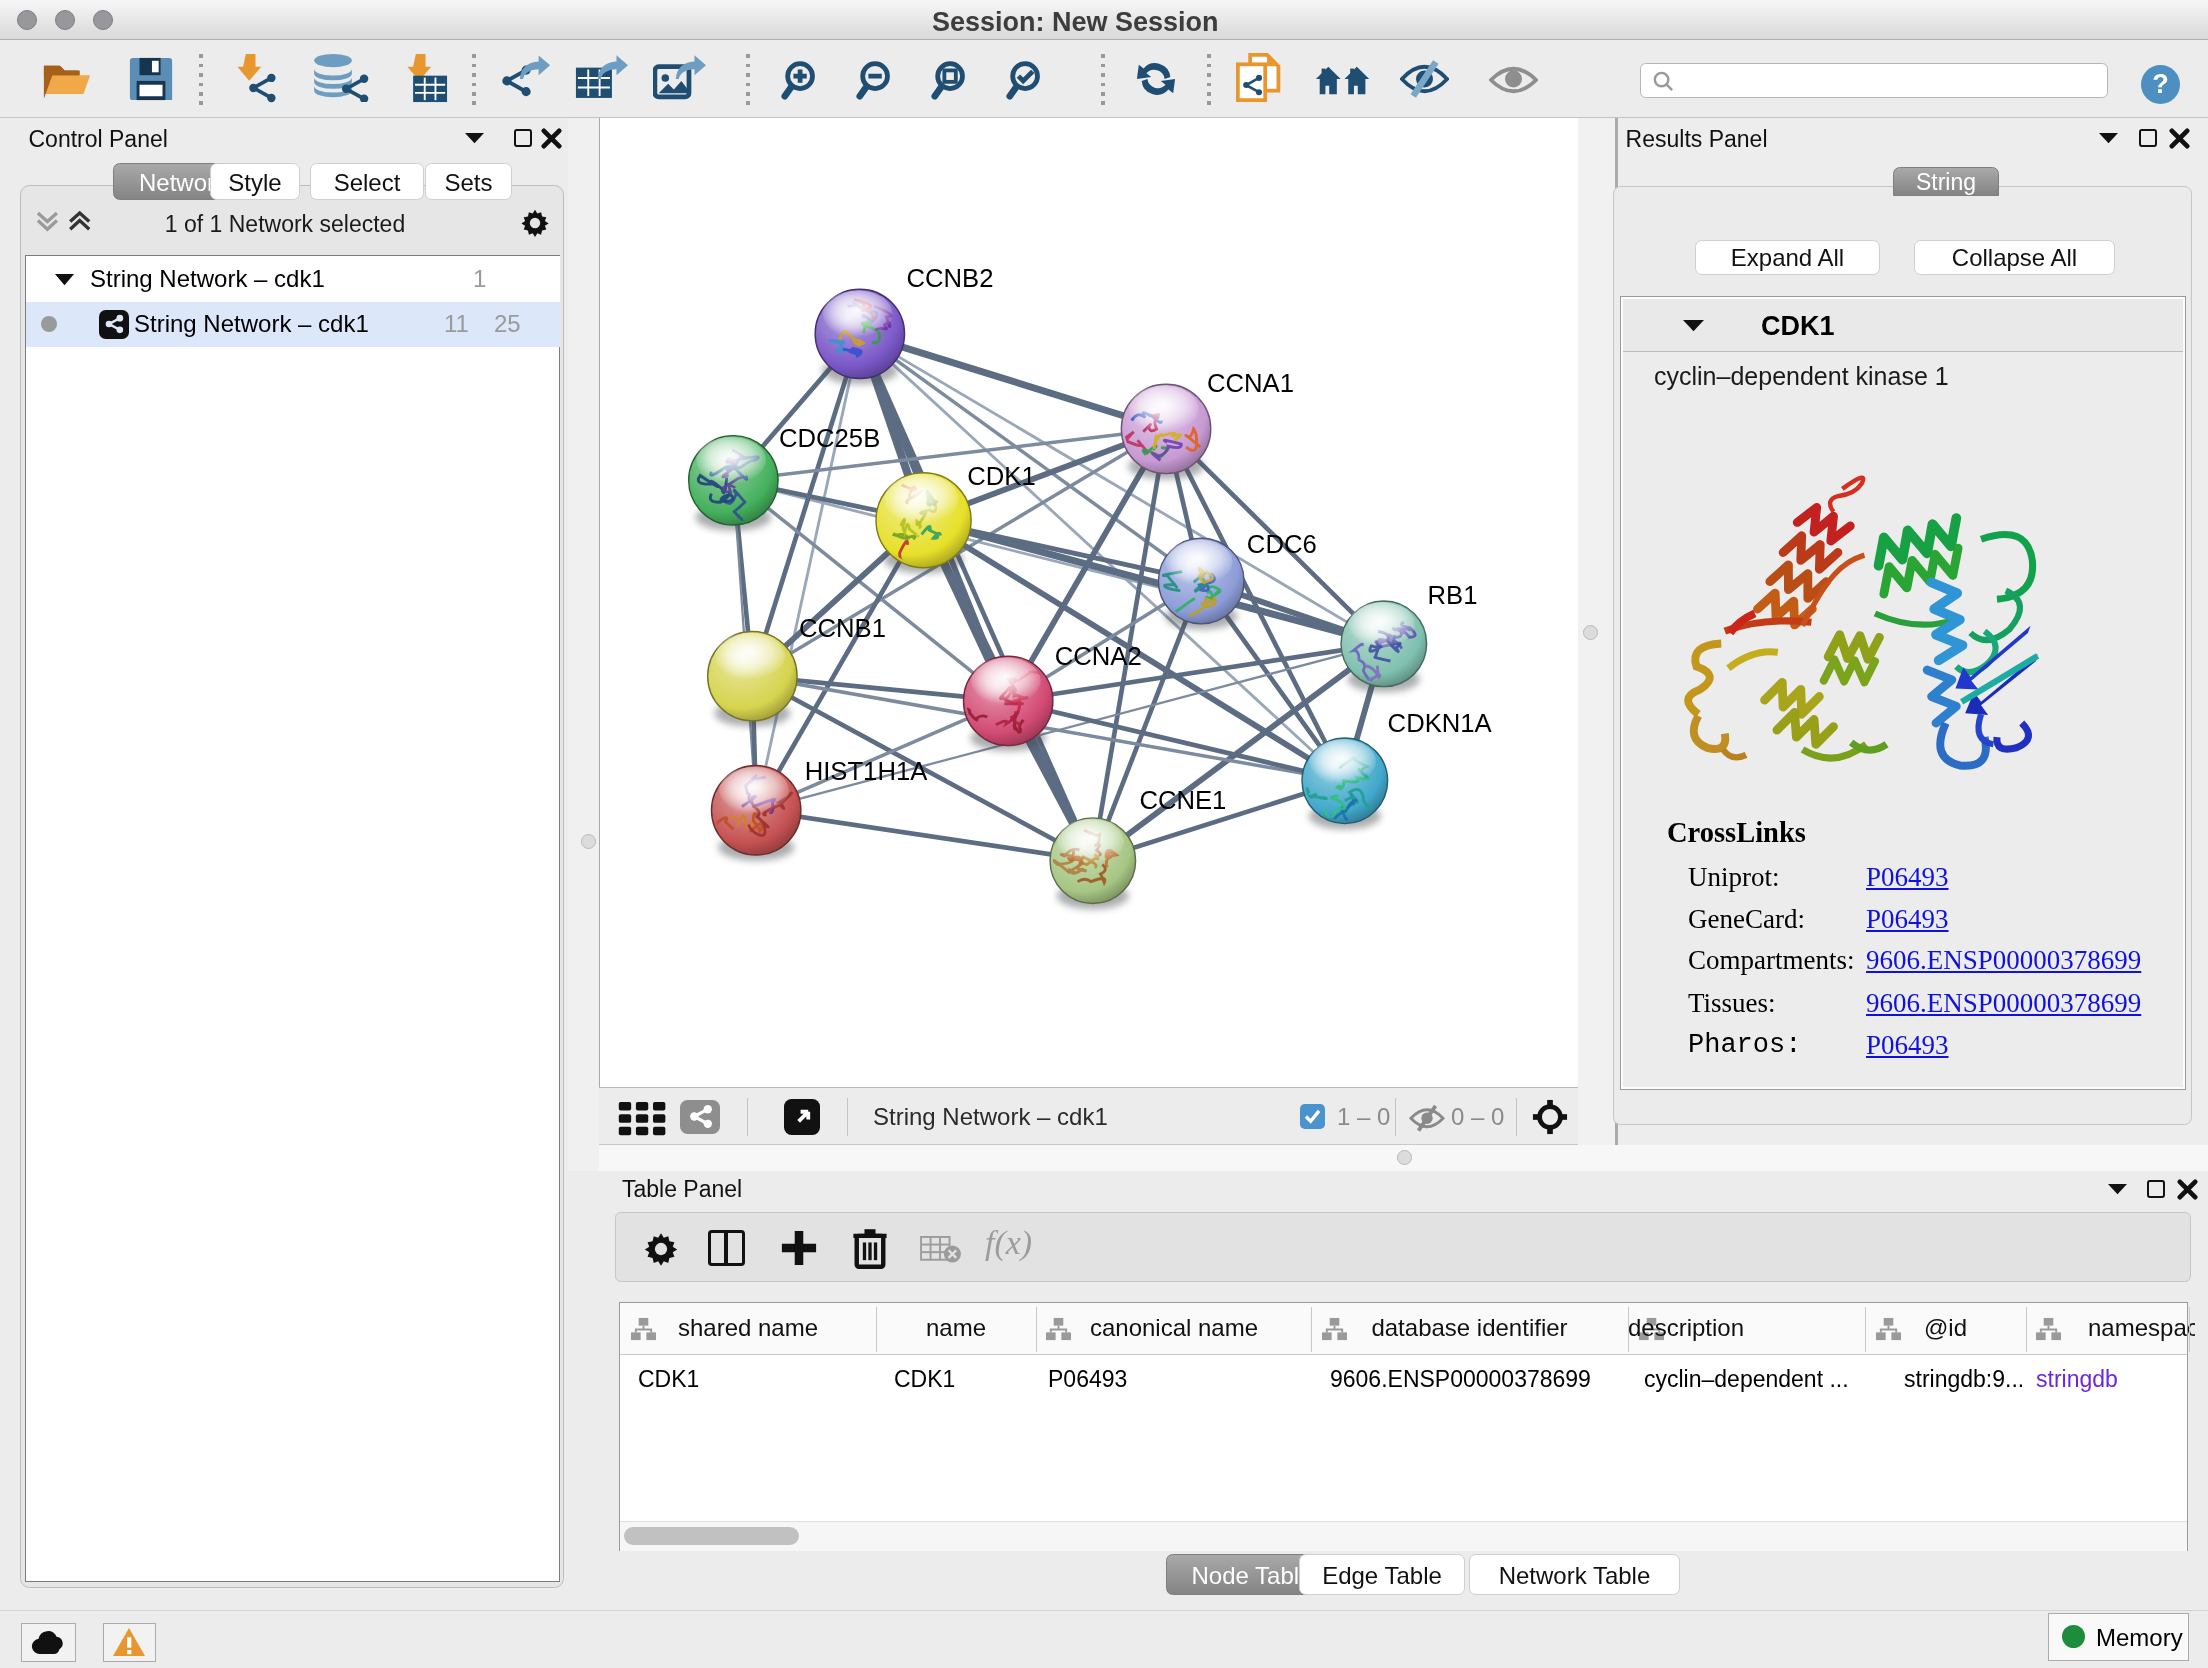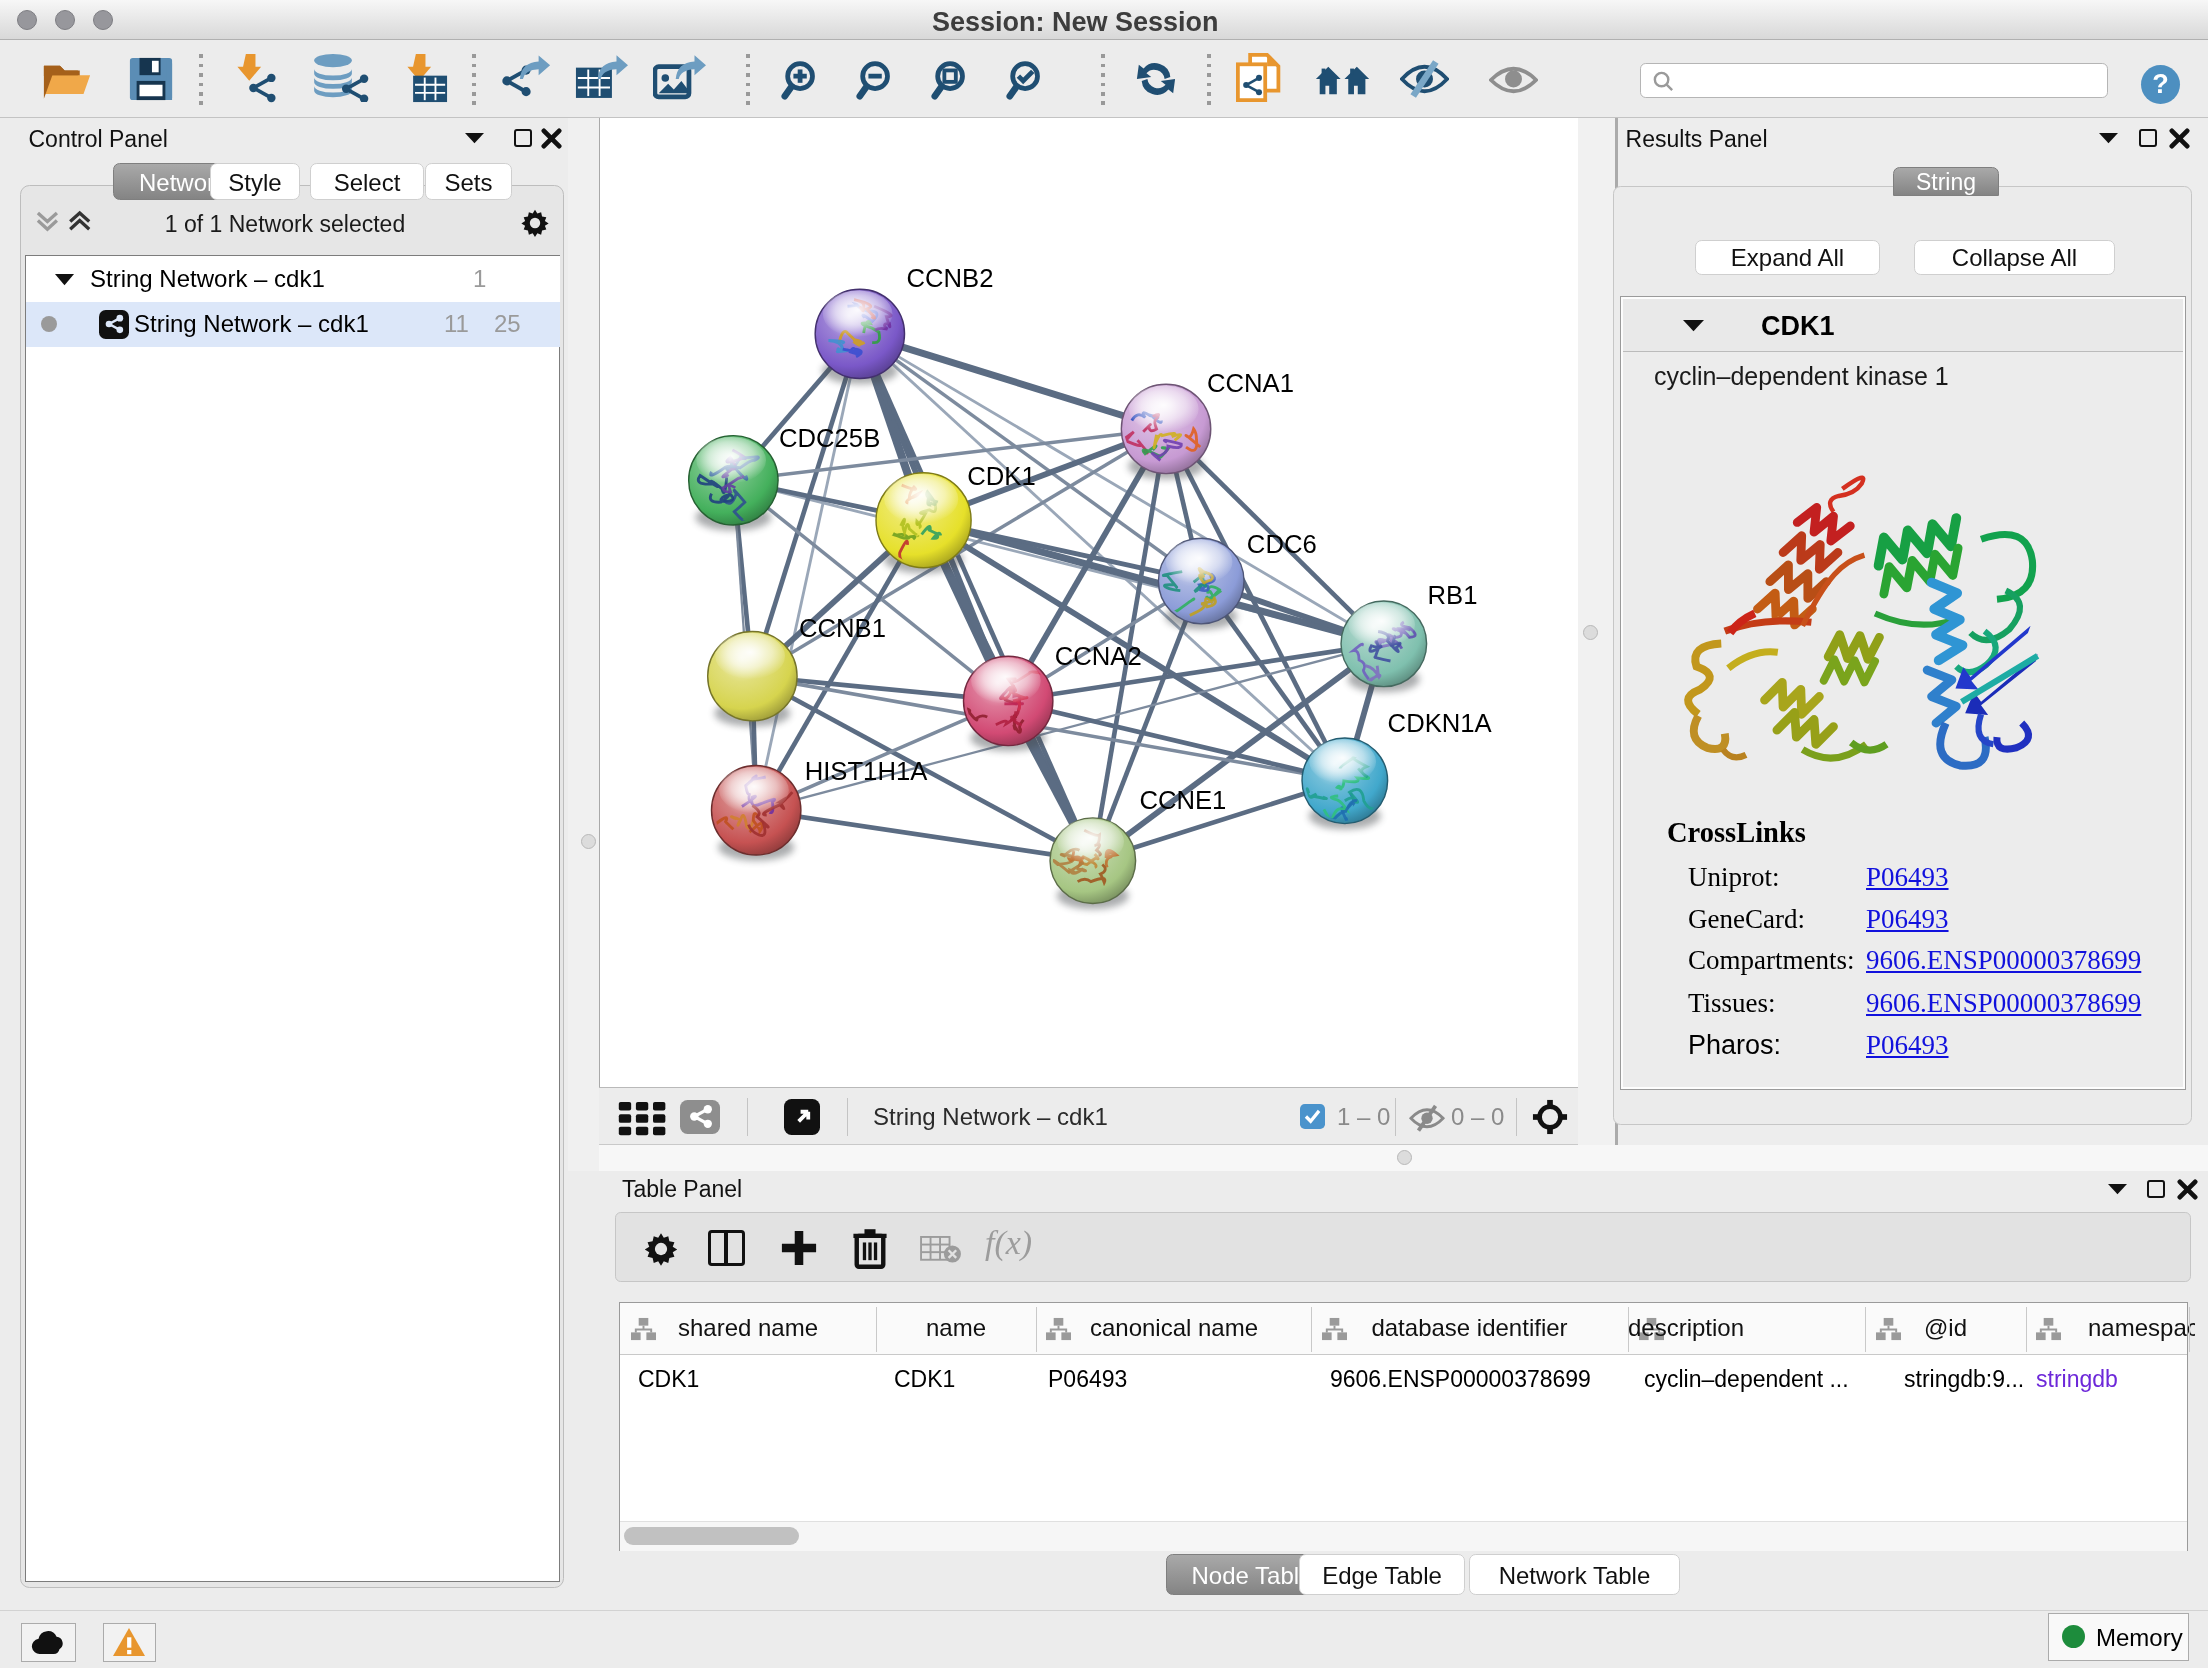--- a/index.html
+++ b/index.html
@@ -610,21 +610,21 @@
     </svg>
     <div class="abs" style="left:49px;top:699px;font-family:'Liberation Serif',serif;font-size:28.5px;font-weight:700;color:#000">CrossLinks</div>
     <div class="abs" style="left:70px;top:744px;font-family:Liberation Serif, serif;font-size:27px;color:#000">Uniprot:</div>
     <div class="abs" style="left:248px;top:744px;font-family:'Liberation Serif',serif;font-size:27px;color:#1111dd;text-decoration:underline">P06493</div>
     <div class="abs" style="left:70px;top:786px;font-family:'Liberation Serif',serif;font-size:27px;color:#000">GeneCard:</div>
     <div class="abs" style="left:248px;top:786px;font-family:'Liberation Serif',serif;font-size:27px;color:#1111dd;text-decoration:underline">P06493</div>
     <div class="abs" style="left:70px;top:827px;font-family:'Liberation Serif',serif;font-size:27px;color:#000">Compartments:</div>
     <div class="abs" style="left:248px;top:827px;font-family:'Liberation Serif',serif;font-size:27px;color:#1111dd;text-decoration:underline">9606.ENSP00000378699</div>
     <div class="abs" style="left:70px;top:870px;font-family:'Liberation Serif',serif;font-size:27px;color:#000">Tissues:</div>
     <div class="abs" style="left:248px;top:870px;font-family:'Liberation Serif',serif;font-size:27px;color:#1111dd;text-decoration:underline">9606.ENSP00000378699</div>
-    <div class="abs" style="left:70px;top:912px;font-family:Liberation Sans, sans-serif;font-size:27px;color:#000">Pharos:</div>
+    <div class="abs" style="left:70px;top:912px;font-family:Liberation Mono, monospace;font-size:27px;color:#000">Pharos:</div>
     <div class="abs" style="left:248px;top:912px;font-family:'Liberation Serif',serif;font-size:27px;color:#1111dd;text-decoration:underline">P06493</div>
   </div>
 <div class="abs" style="left:599px;top:1145px;width:1609px;height:26px;background:#f7f7f7"></div>
 <div class="abs" style="left:1397px;top:1150px;width:15px;height:15px;border-radius:50%;background:#dcdcdc;border:1px solid #b8b8b8"></div>
 <div class="abs" style="left:599px;top:1171px;width:1609px;height:439px;background:#ececec">
     <div class="ptitle abs" style="left:23px;top:4.8px">Table Panel</div>
     <svg class="abs" style="left:1508px;top:11.4px" width="21" height="13.3" viewBox="0 0 22 14">
       <path d="M1 2 h20 l-10 11 z" fill="#111"></path>
     </svg>
     <div class="abs" style="left:1548px;top:8.6px;width:18px;height:18px;border:2.4px solid #111;border-radius:2.9px"></div>

